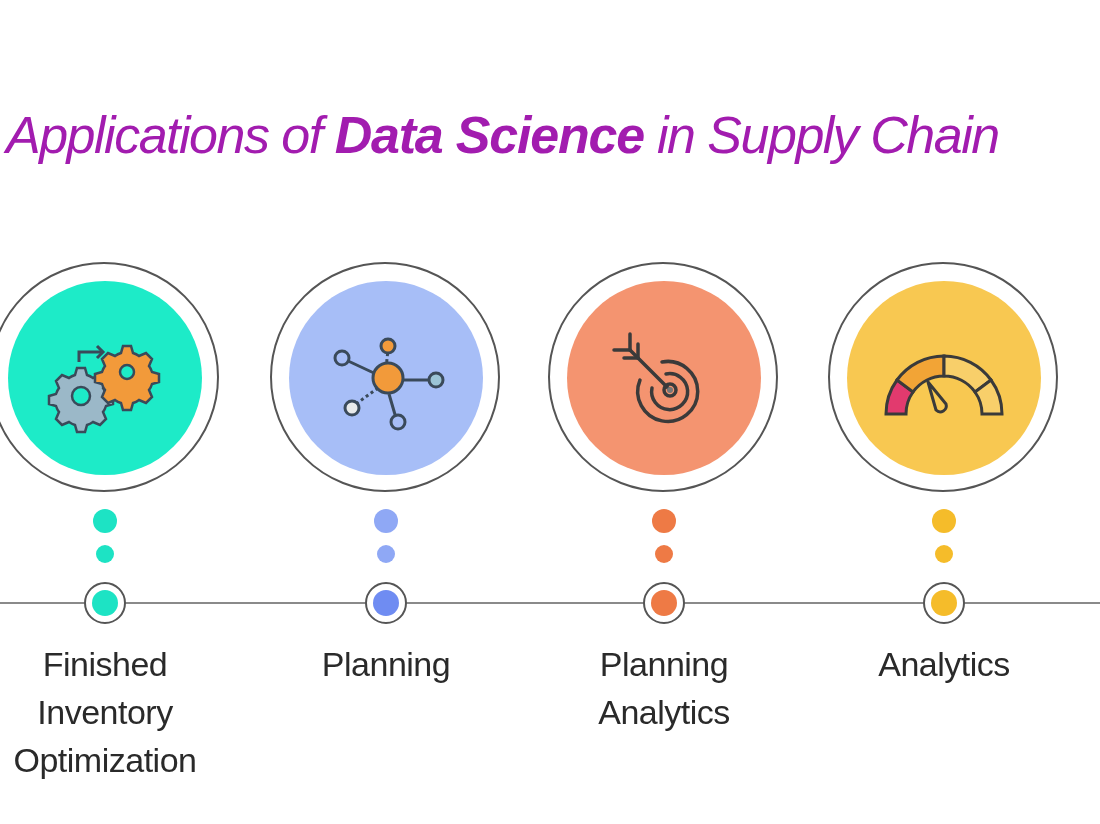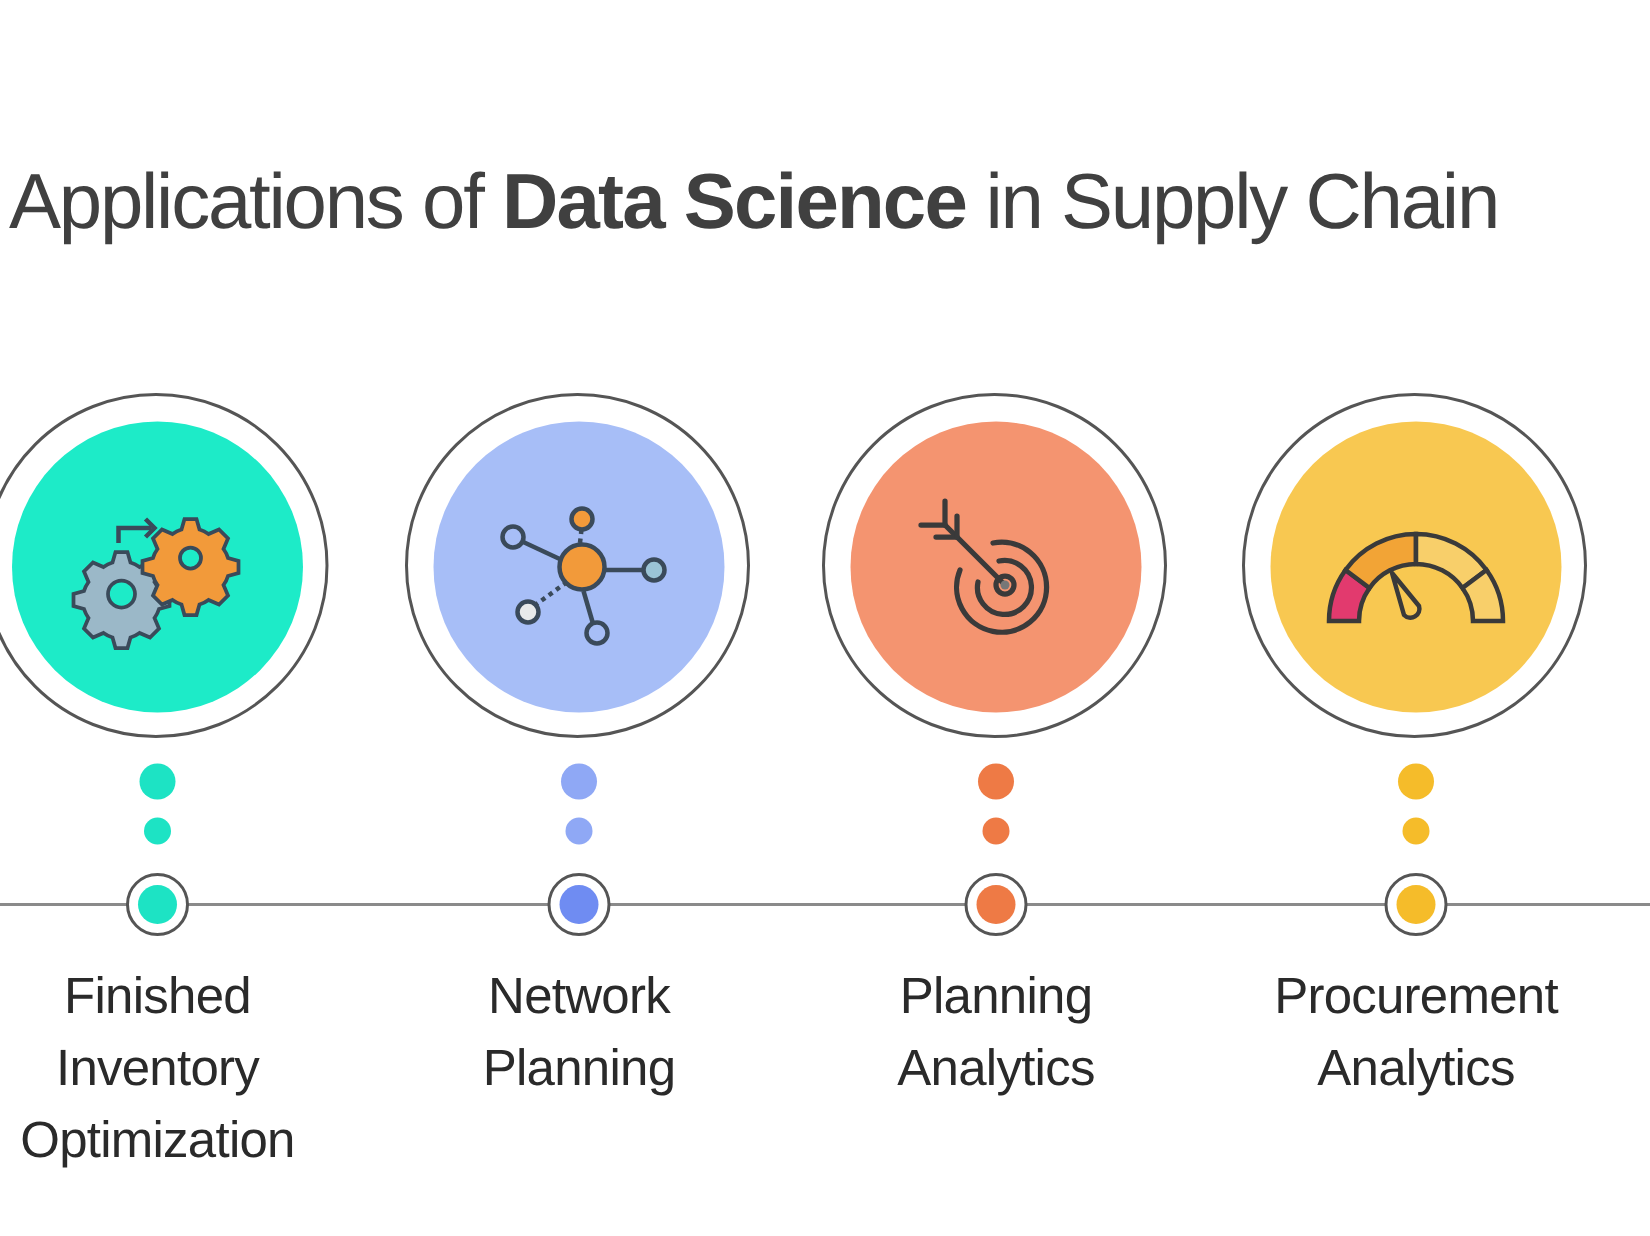--- a/index.html
+++ b/index.html
@@ -1,19 +1,19 @@
 <!DOCTYPE html>
 <html><head>
 <meta charset="utf-8">
 <style>
   html, body { margin:0; padding:0; background:#ffffff; }
   body { width:1100px; height:824px; position:relative; overflow:hidden;
          font-family:"Liberation Sans", "DejaVu Sans", sans-serif; color:#222; }
   .title { position:absolute; left:6px; top:100px; font-size:52px; font-weight:300;
-           letter-spacing:-1.5px; color:#404040; white-space:nowrap; line-height:70px; }
+           letter-spacing:-1.5px; color:#a21caf; white-space:nowrap; line-height:70px;font-style:italic; }
   .title b { font-weight:700; letter-spacing:-1.2px; }
   .timeline { position:absolute; left:0; top:602px; width:1100px; height:2px; background:#8a8a8a; }
   .item { position:absolute; top:0; width:0; height:824px; }
   .ring { position:absolute; left:-116px; top:262px; width:230px; height:230px; border-radius:50%;
           border:2px solid #555; background:#fff; box-sizing:border-box; }
   .fill { position:absolute; left:-97px; top:281px; width:194px; height:194px; border-radius:50%; }
   .icon { position:absolute; left:-60px; top:318px; width:120px; height:120px; }
   .dot1 { position:absolute; left:-12px; top:509px; width:24px; height:24px; border-radius:50%; }
   .dot2 { position:absolute; left:-9px; top:545px; width:18px; height:18px; border-radius:50%; }
   .node { position:absolute; left:-21px; top:582px; width:42px; height:42px; border-radius:50%;
@@ -75,21 +75,20 @@
     <circle cx="16" cy="40" r="7" fill="#A7BEF7" stroke="#3a4a5a" stroke-width="3"></circle>
     <circle cx="110" cy="62" r="7" fill="#9BC4D6" stroke="#3a4a5a" stroke-width="3"></circle>
     <circle cx="26" cy="90" r="7" fill="#E8EAEA" stroke="#3a4a5a" stroke-width="3"></circle>
     <circle cx="72" cy="104" r="7" fill="#A7BEF7" stroke="#3a4a5a" stroke-width="3"></circle>
   </svg>
   <div class="dot1" style="background:#8FA8F5"></div>
   <div class="dot2" style="background:#8FA8F5"></div>
   <div class="node"></div>
   <div class="node-in" style="background:#6F8CF2"></div>
   <div class="label">
-    <div>Network</div>
     <div>Planning</div>
   </div>
 </div>
 
 <div class="item" style="left:664px">
   <div class="ring"></div>
   <div class="fill" style="background:#F49470"></div>
   <svg class="icon" viewBox="0 0 120 120">
     <g stroke="#3a3a3a" stroke-width="3.5" fill="none" stroke-linecap="round">
       <path d="M58 44 A30 30 0 1 1 36 62"></path>
@@ -122,16 +121,15 @@
     <path d="M13 62 A58 58 0 0 1 60 38 L60 58 A38 38 0 0 0 29 74 Z" fill="#F2A436" stroke="#3a3a3a" stroke-width="3"></path>
     <path d="M60 38 A58 58 0 0 1 107 62 L91 74 A38 38 0 0 0 60 58 Z" fill="#F8CF6A" stroke="#3a3a3a" stroke-width="3"></path>
     <path d="M107 62 A58 58 0 0 1 118 96 L98 96 A38 38 0 0 0 91 74 Z" fill="#F8CF6A" stroke="#3a3a3a" stroke-width="3"></path>
     <path d="M44 64 L62 86 A6 6 0 0 1 52 92 Z" fill="#F8C851" stroke="#3a3a3a" stroke-width="3" stroke-linejoin="round"></path>
   </svg>
   <div class="dot1" style="background:#F5BC2A"></div>
   <div class="dot2" style="background:#F5BC2A"></div>
   <div class="node"></div>
   <div class="node-in" style="background:#F5BC2A"></div>
   <div class="label">
-    <div>Procurement</div>
     <div>Analytics</div>
   </div>
 </div>
 
 </body></html>

